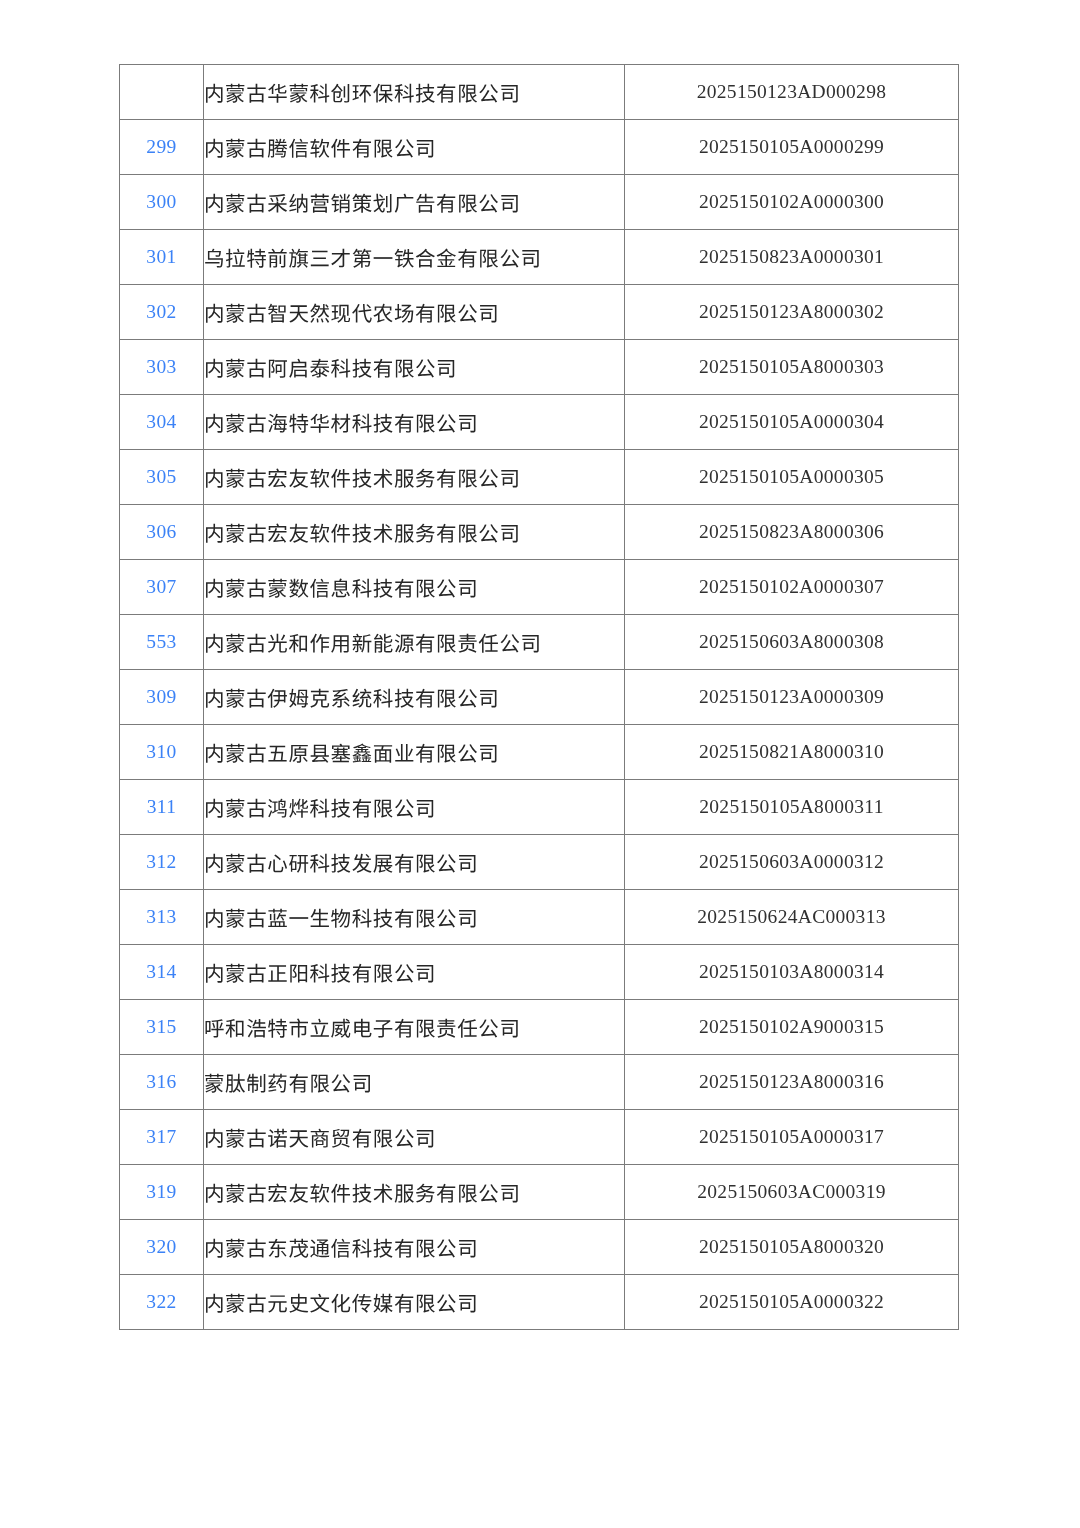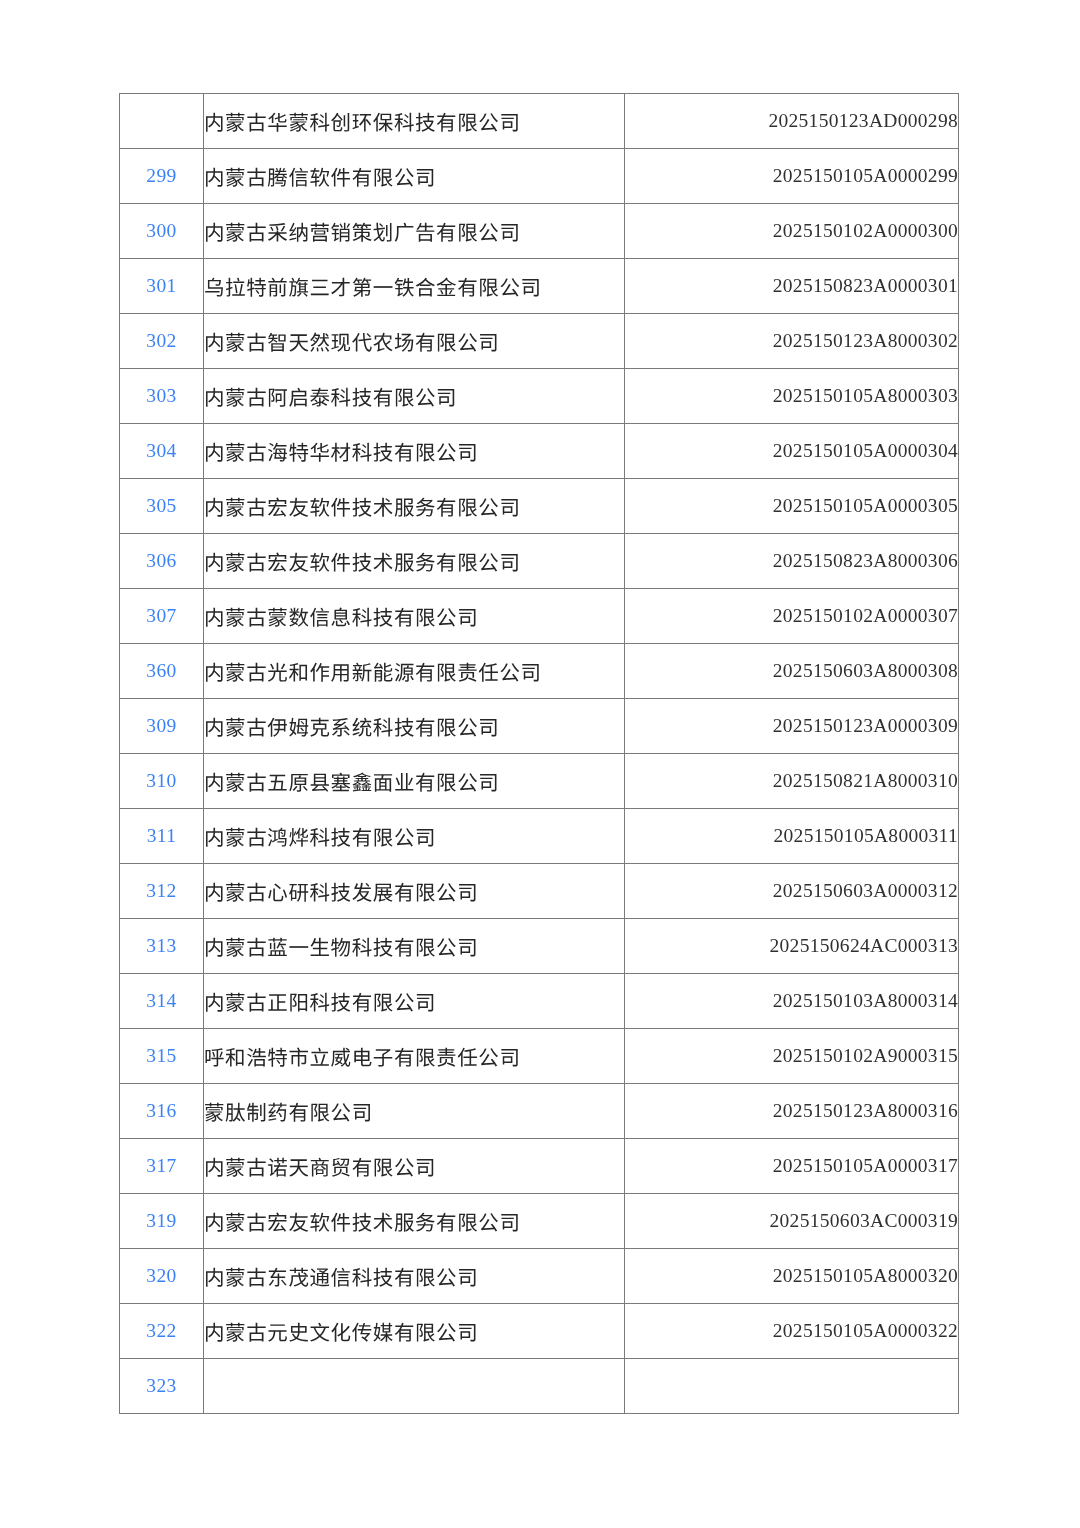--- a/index.html
+++ b/index.html
@@ -19,21 +19,20 @@
     position: relative;
     width: 1080px;
     height: 1528px;
     box-sizing: border-box;
   }
   .table-wrap {
     position: absolute;
     left: 119px;
     top: 64px;
     width: 839px;
-    margin-top: 29px;
   }
   table.registry {
     border-collapse: collapse;
     table-layout: fixed;
     width: 839px;
     border: 1.6px solid #6a6a6a;
   }
   table.registry col.col-index  { width: 84px; }
   table.registry col.col-name   { width: 421px; }
   table.registry col.col-code   { width: 334px; }
@@ -54,21 +53,21 @@
   }
   td.cell-name {
     text-align: left;
     padding-left: 22px;
     font-size: 20.5px;
     color: #262626;
     letter-spacing: 0.6px;
     white-space: nowrap;
   }
   td.cell-code {
-    text-align: right;
+    text-align: center;
     padding-left: 18px;
     font-size: 19.5px;
     color: #303030;
     letter-spacing: 0.3px;
     white-space: nowrap;
     font-family: "Liberation Serif", "DejaVu Serif", serif;
   }
 </style>
 </head>
 <body>
@@ -126,21 +125,21 @@
             <td class="cell-index">306</td>
             <td class="cell-name">内蒙古宏友软件技术服务有限公司</td>
             <td class="cell-code">2025150823A8000306</td>
           </tr>
           <tr>
             <td class="cell-index">307</td>
             <td class="cell-name">内蒙古蒙数信息科技有限公司</td>
             <td class="cell-code">2025150102A0000307</td>
           </tr>
           <tr>
-            <td class="cell-index">360</td>
+            <td class="cell-index">553</td>
             <td class="cell-name">内蒙古光和作用新能源有限责任公司</td>
             <td class="cell-code">2025150603A8000308</td>
           </tr>
           <tr>
             <td class="cell-index">309</td>
             <td class="cell-name">内蒙古伊姆克系统科技有限公司</td>
             <td class="cell-code">2025150123A0000309</td>
           </tr>
           <tr>
             <td class="cell-index">310</td>
@@ -189,22 +188,17 @@
           </tr>
           <tr>
             <td class="cell-index">320</td>
             <td class="cell-name">内蒙古东茂通信科技有限公司</td>
             <td class="cell-code">2025150105A8000320</td>
           </tr>
           <tr>
             <td class="cell-index">322</td>
             <td class="cell-name">内蒙古元史文化传媒有限公司</td>
             <td class="cell-code">2025150105A0000322</td>
-          </tr>
-          <tr>
-            <td class="cell-index">323</td>
-            <td class="cell-name"></td>
-            <td class="cell-code"></td>
           </tr>
         </tbody>
     </table>
   </div>
 </div>
 
 </body></html>

